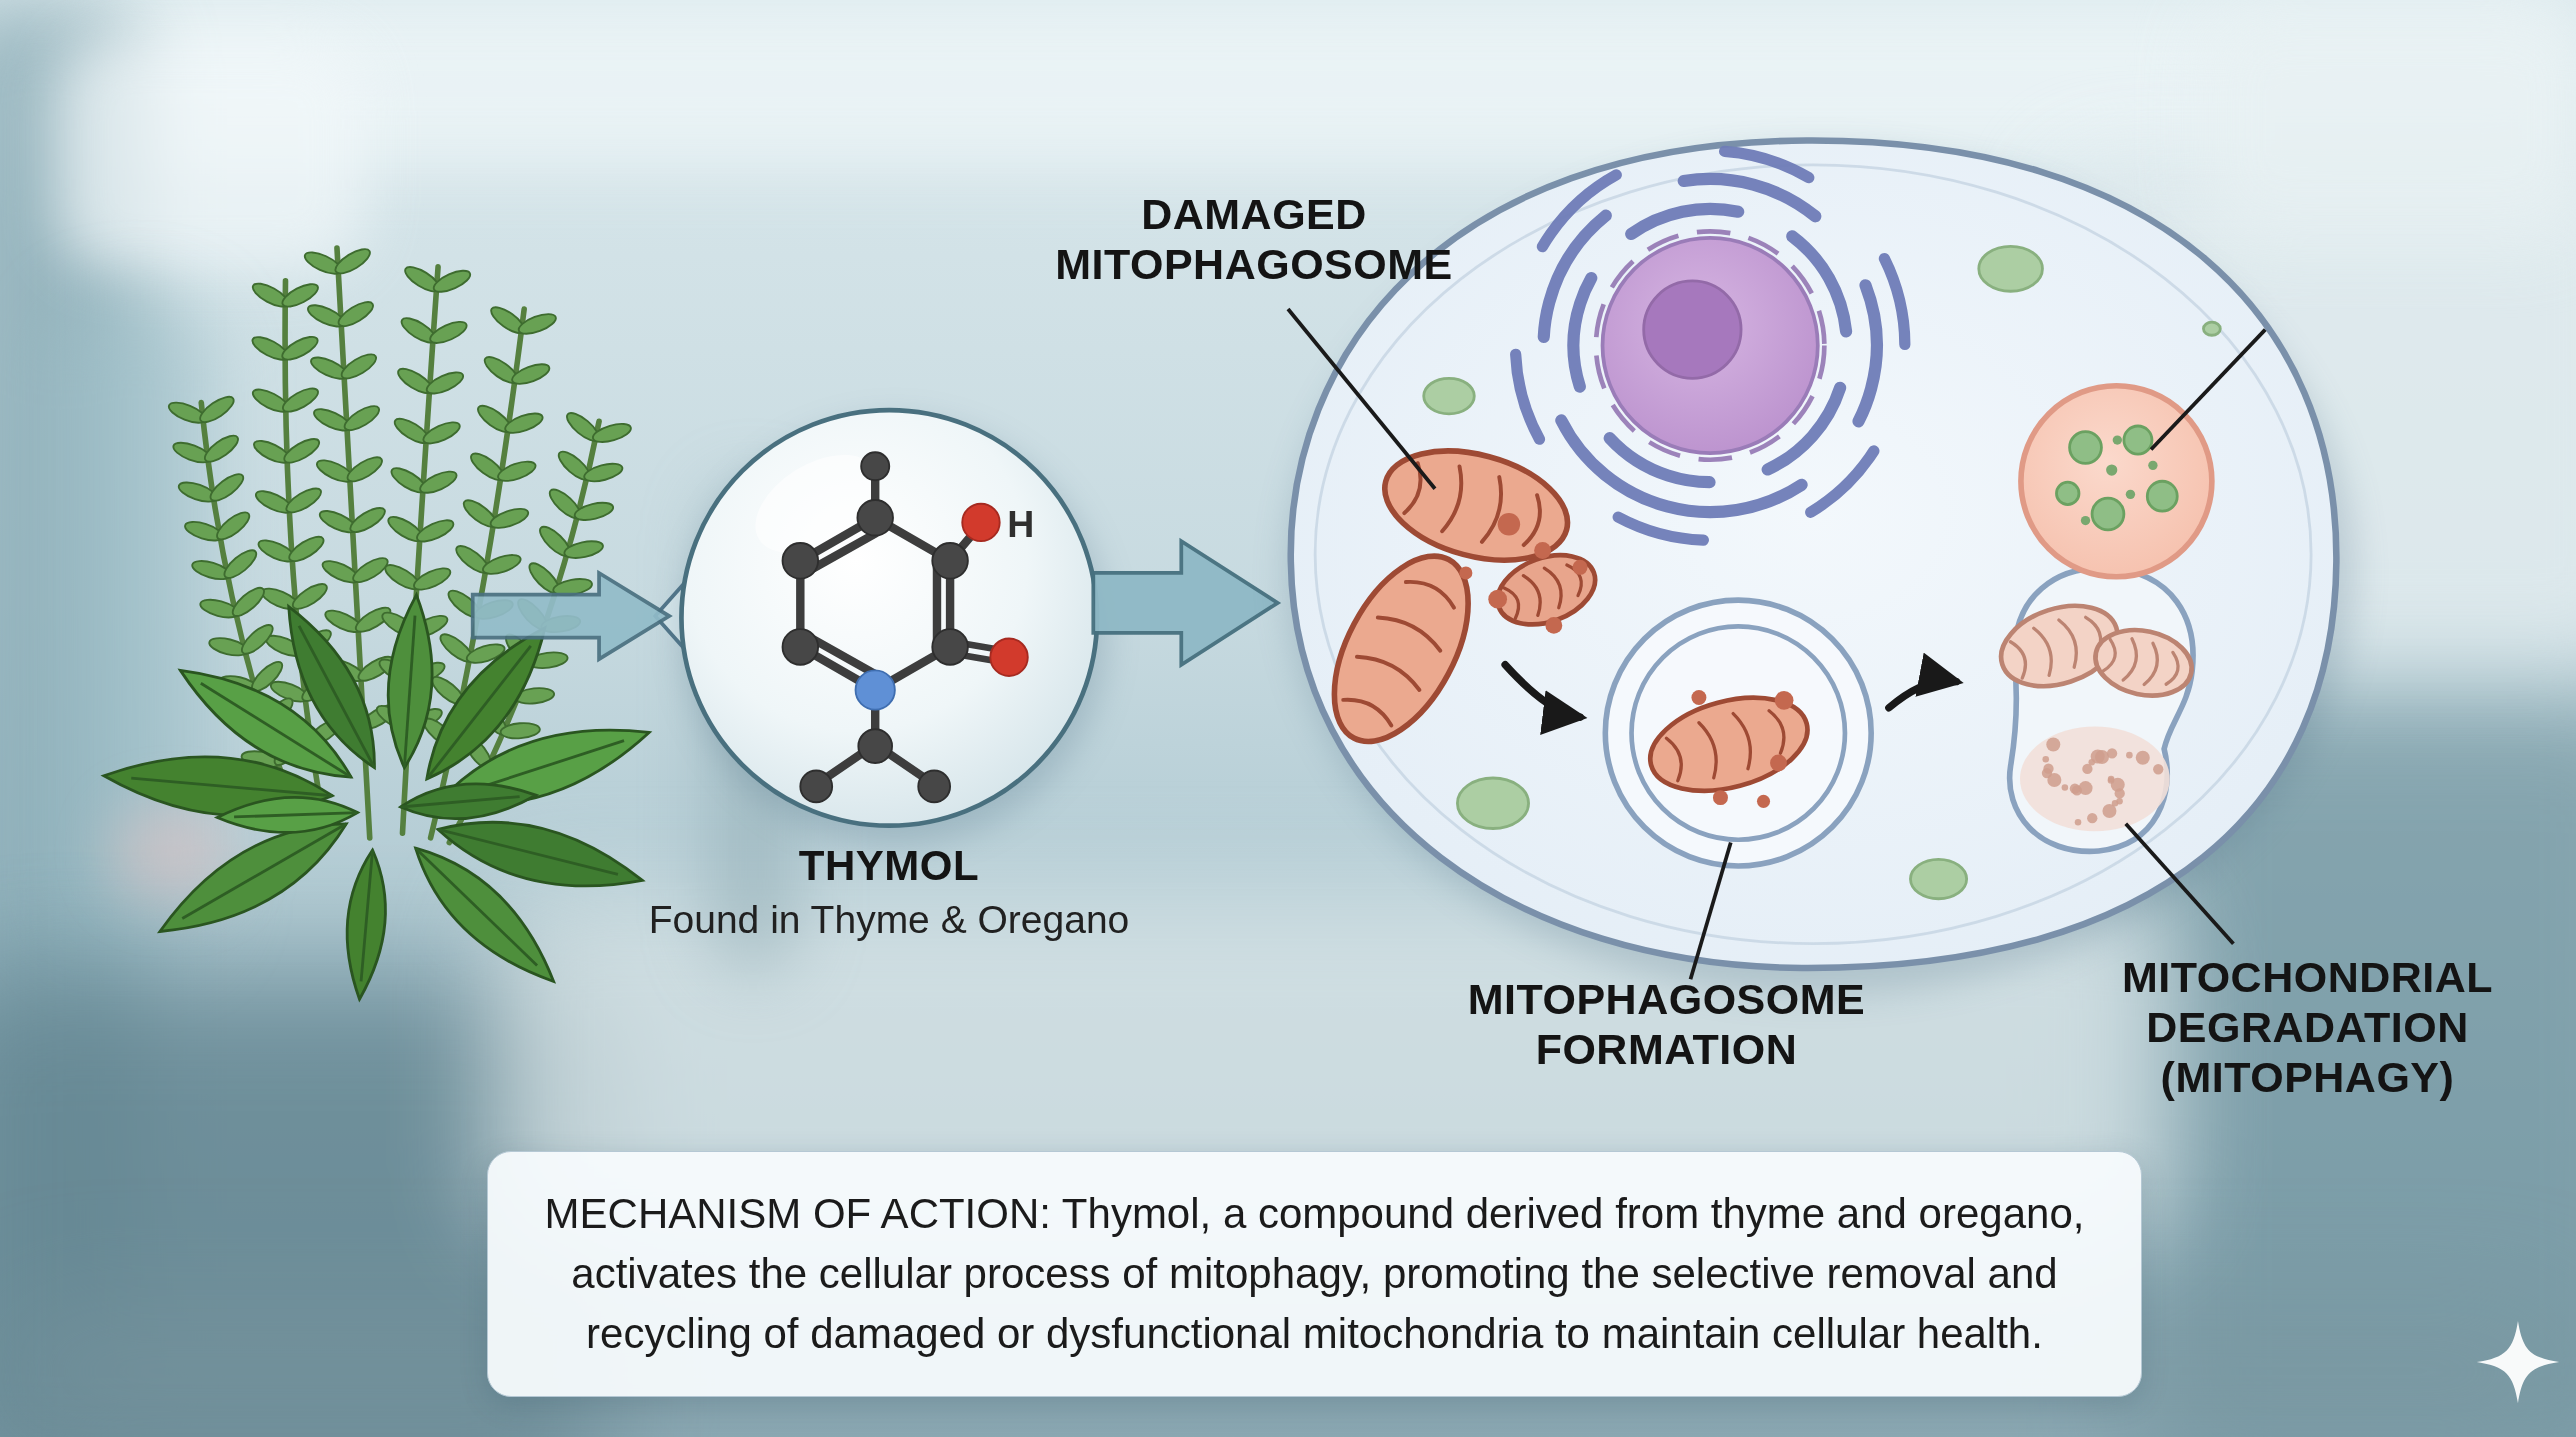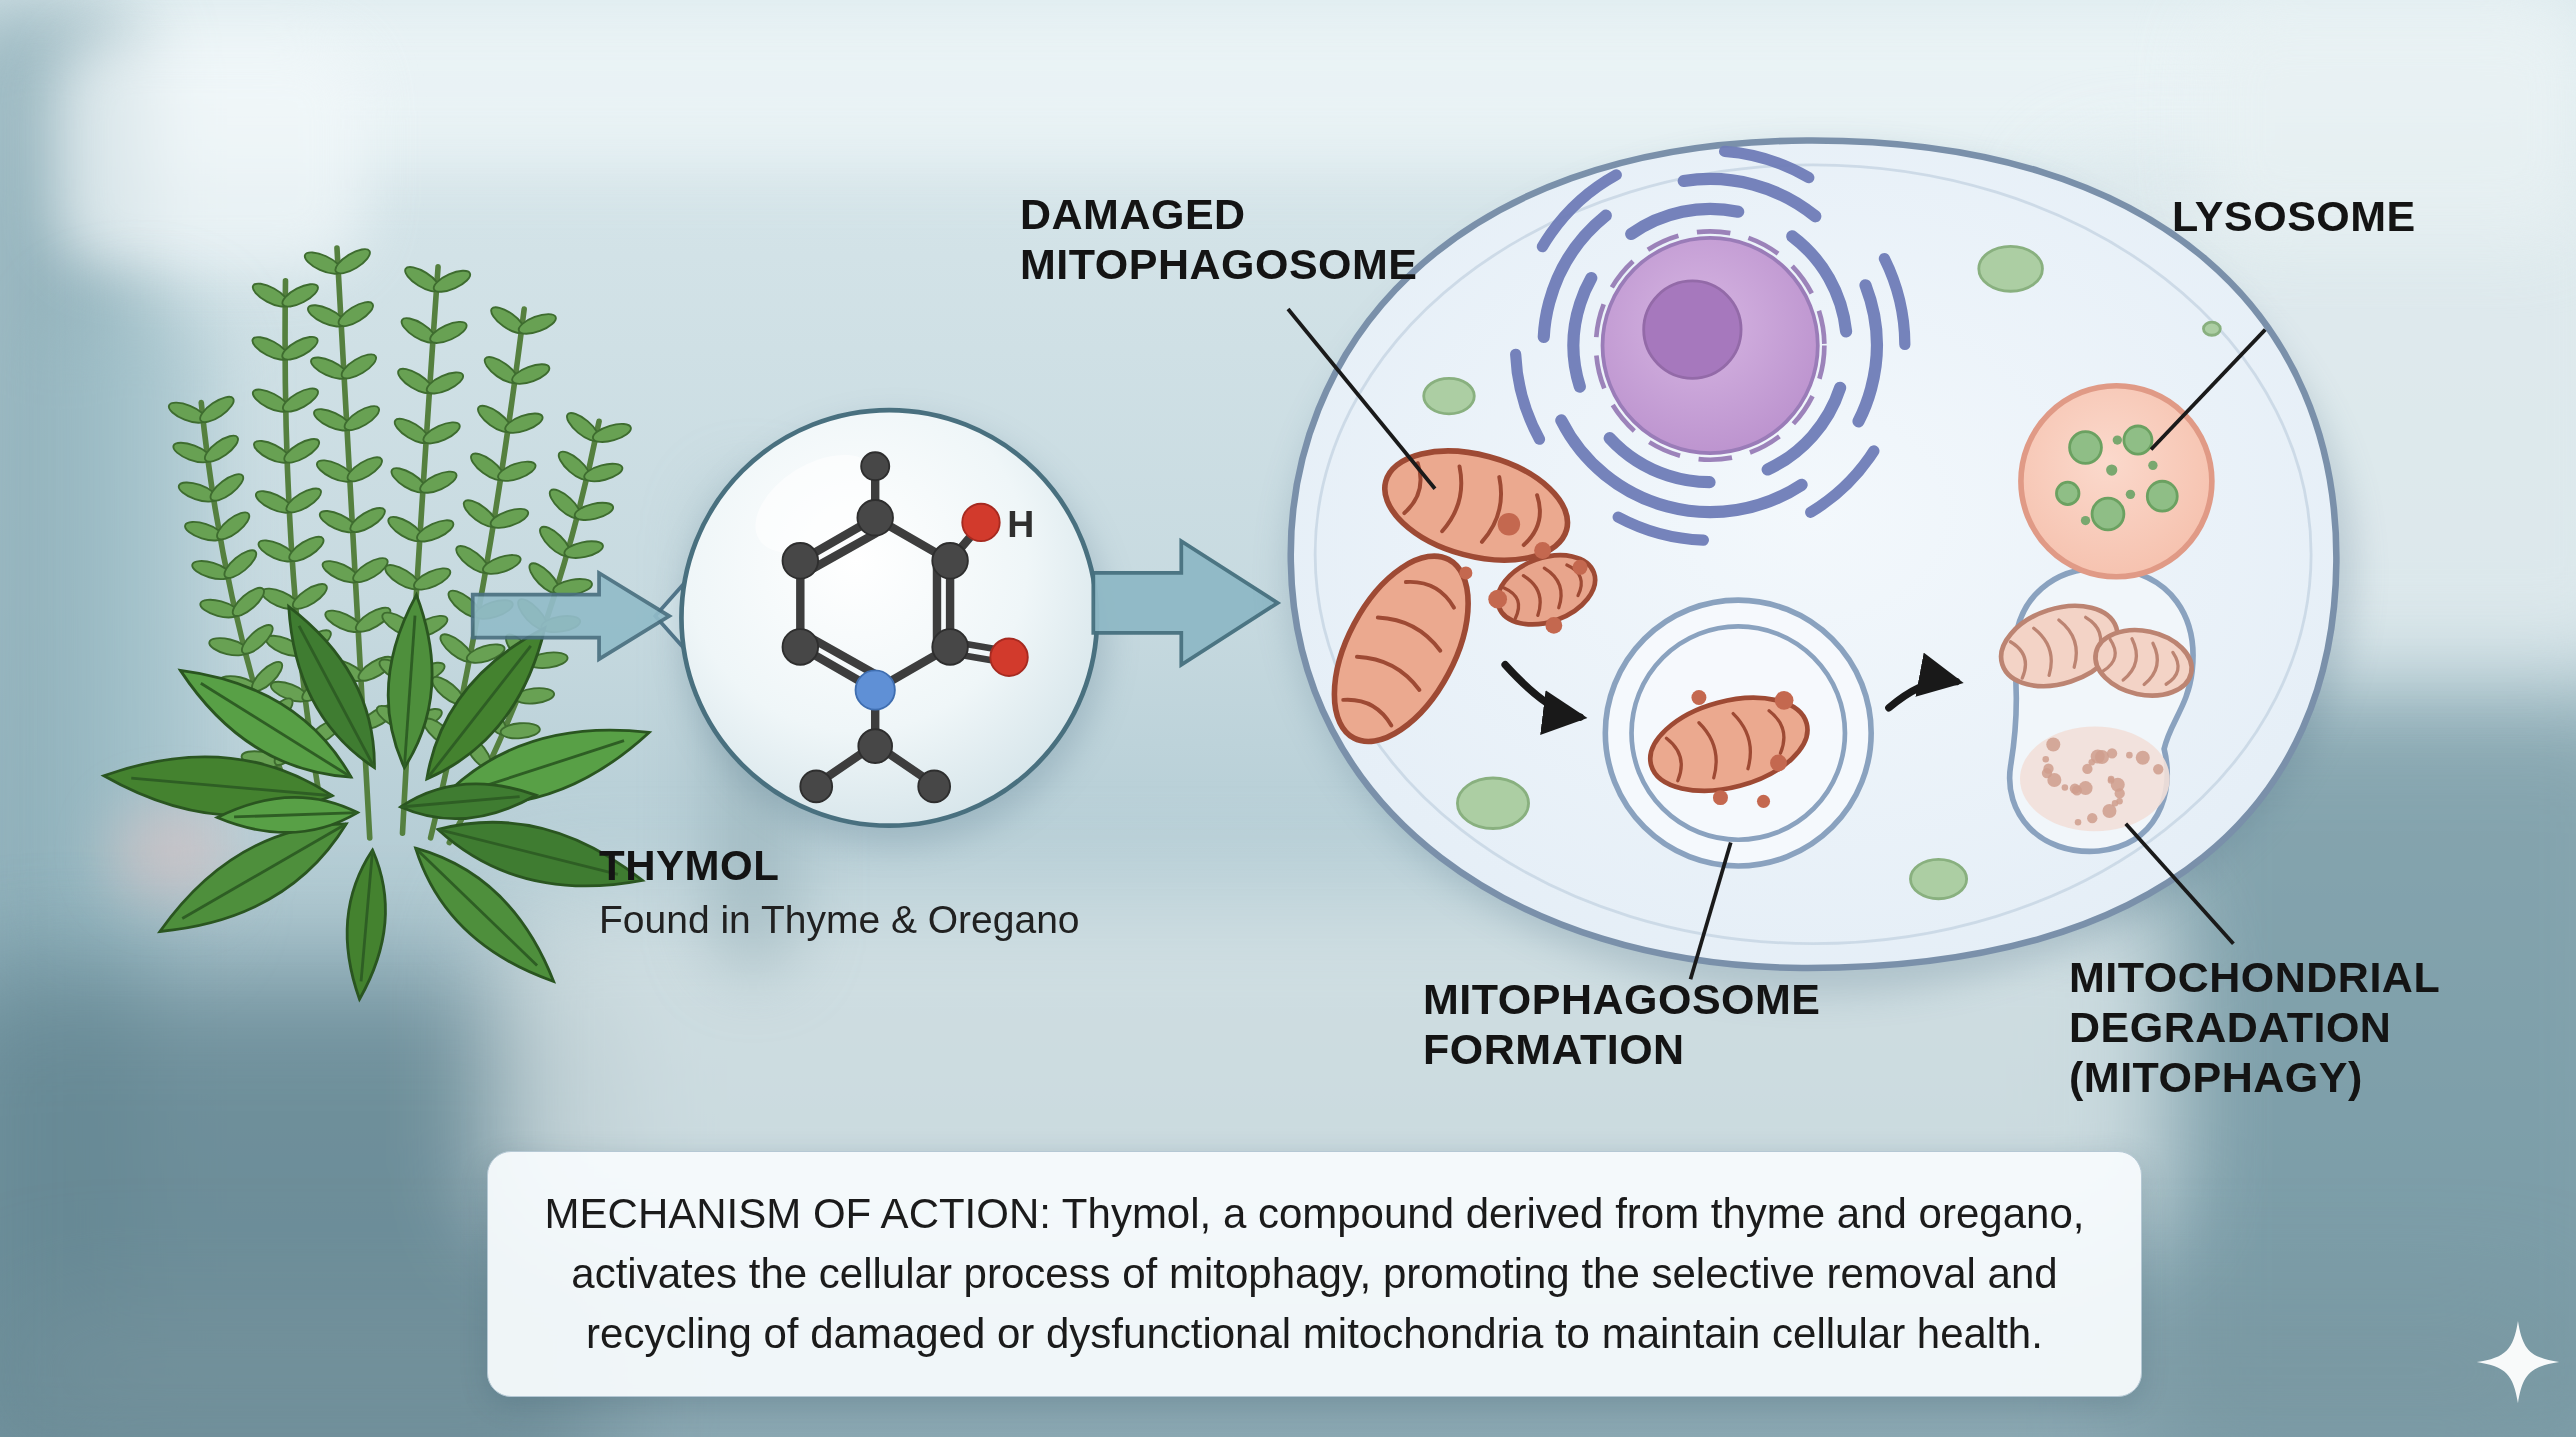--- a/index.html
+++ b/index.html
@@ -2,21 +2,21 @@
 <html style="font-size:15px"><head>
 <meta charset="utf-8">
 <style>
   *{margin:0;padding:0;box-sizing:border-box}
   html,body{width:2576px;height:1438px}
   body{font-family:"Liberation Sans","DejaVu Sans",sans-serif;background:#b9ccd3;overflow:hidden}
   .stage{position:relative;width:2576px;height:1438px;overflow:hidden;
     background:linear-gradient(180deg,#dae8ec 0%,#c7dae0 42%,#a4c1cb 76%,#8fadb8 100%)}
   .blob{position:absolute;border-radius:56px}
   svg.art{position:absolute;left:0;top:0}
-  .label{position:absolute;text-align:left;color:#141414}
+  .label{position:absolute;text-align:center;color:#141414}
   .label .t{font-weight:700;font-size:43px;line-height:1.16;letter-spacing:0.5px}
   .label .s{font-weight:400;font-size:37px;line-height:1.14;color:#212121}
   .lyso .s{max-width:234px;margin:3.7px auto 0}
   .thymol .t{font-size:42px}
   .thymol .s{font-size:39px;margin-top:7.5px}
   .caption{position:absolute;left:487px;top:1151px;width:1655px;
     background:rgba(247,251,253,.94);border:1.9px solid #b5c8d4;border-radius:24px;
     box-shadow:0 7.5px 28px rgba(40,70,90,.20);padding:32px 54px;text-align:center;
     font-size:42px;line-height:1.43;color:#1b1b1b}
   .caption .lead{font-weight:400}
@@ -422,21 +422,20 @@
       <path d="M0,-44 C5,-13 13,-5 44,0 C13,5 5,13 0,44 C-5,13 -13,5 -44,0 C-13,-5 -5,-13 0,-44 Z" fill="#ffffff" opacity="0.95"></path>
     </g>
   </svg>
 
   <div class="label" style="left:1020px;top:190px;width:468px">
     <div class="t">DAMAGED</div>
     <div class="t">MITOPHAGOSOME</div>
   </div>
 
   <div class="label lyso" style="left:2172px;top:192px;width:393px">
-    <div class="t">LYSOSOME</div>
   </div>
 
   <div class="label thymol" style="left:599px;top:842px;width:580px">
     <div class="t">THYMOL</div>
     <div class="s">Found in Thyme &amp; Oregano</div>
   </div>
 
   <div class="label" style="left:1423px;top:975px;width:487px">
     <div class="t">MITOPHAGOSOME</div>
     <div class="t">FORMATION</div>

